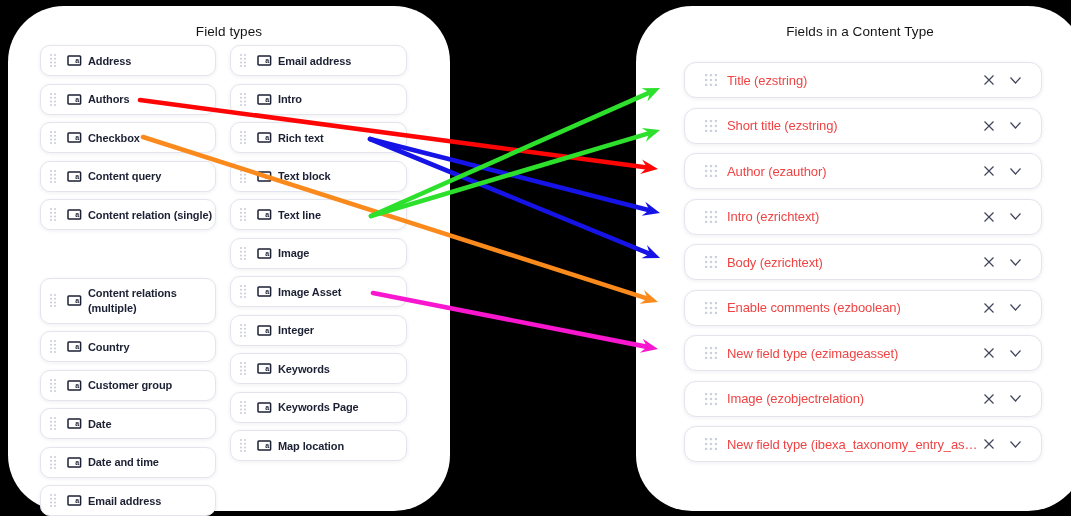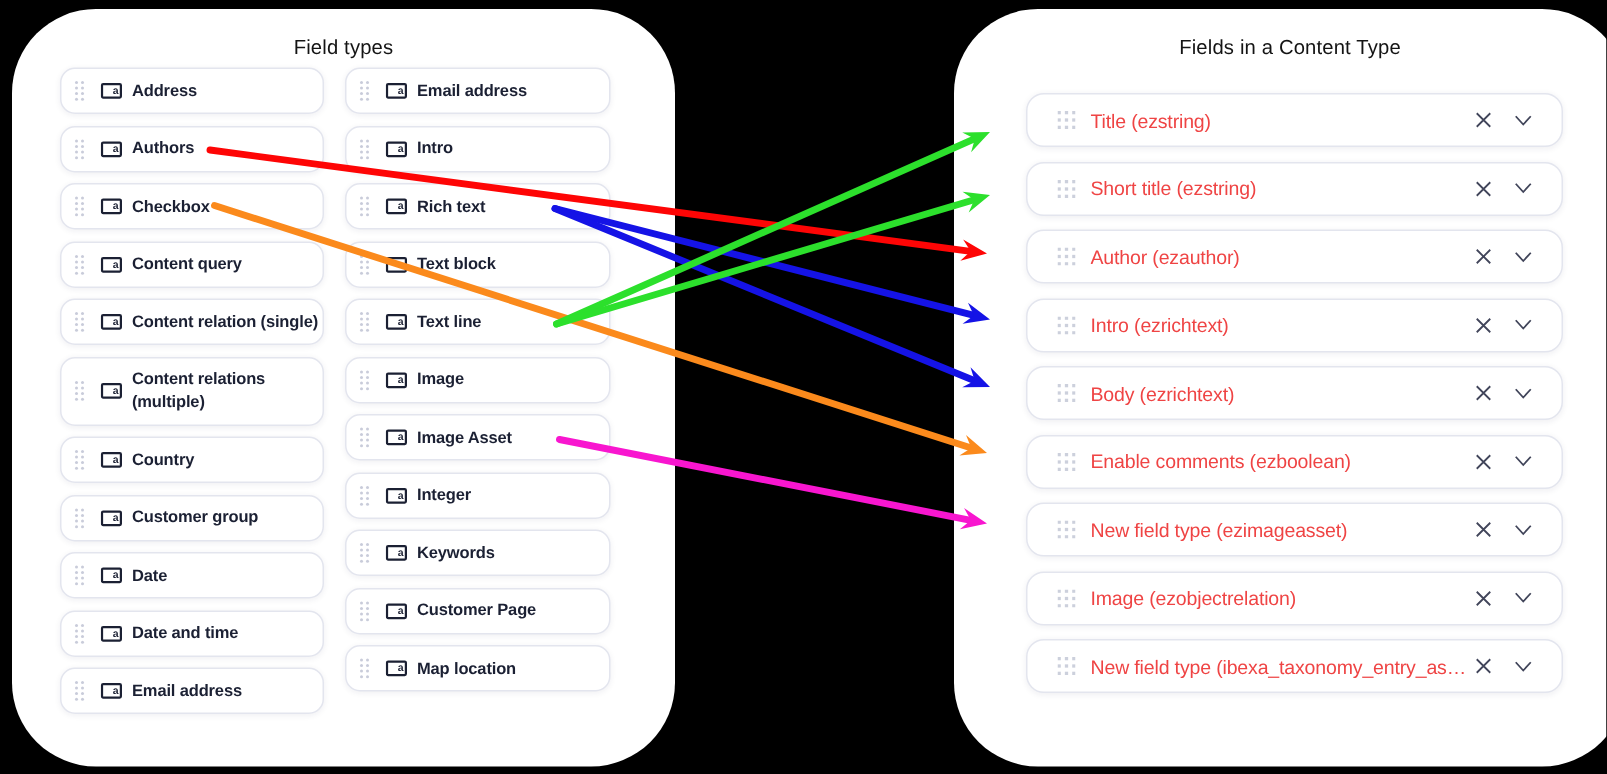--- a/index.html
+++ b/index.html
@@ -18,21 +18,21 @@
   
   .ft-cols{position:absolute;left:32px;top:39px;display:flex;gap:14px;}
   .ft-col{display:flex;flex-direction:column;gap:7.5px;width:176px;}
   .ft-col2{width:177px;}
   .ft-item{
     box-sizing:border-box;height:31px;background:#fff;
     border:1px solid #e3e5ee;border-radius:10px;
     display:flex;align-items:center;padding:0 6px 0 8px;
     box-shadow:0 1px 4px rgba(25,30,65,.07);
   }
-  .ft-col1 .ft-item:nth-child(6){height:46px;}
+  .ft-col1 .ft-item:nth-child(6){height:46px;margin-top:40px;}
   .ft-col1 .ft-item:nth-child(6) .ft-label{white-space:normal;line-height:1.3;}
   .ft-handle{flex:0 0 auto;display:flex;margin-right:10px;}
   .ft-icon{flex:0 0 auto;display:flex;margin-right:6px;}
   .ft-label{
     font-size:11px;font-weight:700;color:#1b2033;white-space:nowrap;letter-spacing:-.1px;
   }
   
   .ct-list{position:absolute;left:48px;top:56px;width:358px;display:flex;flex-direction:column;gap:9.5px;}
   .ct-item{
     box-sizing:border-box;height:36px;background:#fff;
@@ -555,21 +555,21 @@
                   <circle cx="6" cy="13.1" r="1"></circle>
         </g>
       </svg>
     </span>
     <span class="ft-icon">
       <svg width="15" height="13" viewBox="0 0 15 13">
         <rect x="1" y="2" width="12.6" height="9" rx="0.8" fill="none" stroke="#1b2033" stroke-width="1.5"></rect>
         <text x="8.2" y="8.6" font-size="7" font-weight="700" fill="#1b2033" font-family="'Liberation Sans',sans-serif">a</text>
       </svg>
     </span>
-    <span class="ft-label">Customer Page</span>
+    <span class="ft-label">Keywords Page</span>
   </div>
 
   <div class="ft-item">
     <span class="ft-handle">
       <svg width="8" height="15" viewBox="0 0 8 15">
         <g fill="#c9ccda">
           <circle cx="2" cy="2" r="1"></circle>
                   <circle cx="6" cy="2" r="1"></circle>
           <circle cx="2" cy="5.7" r="1"></circle>
                   <circle cx="6" cy="5.7" r="1"></circle>

